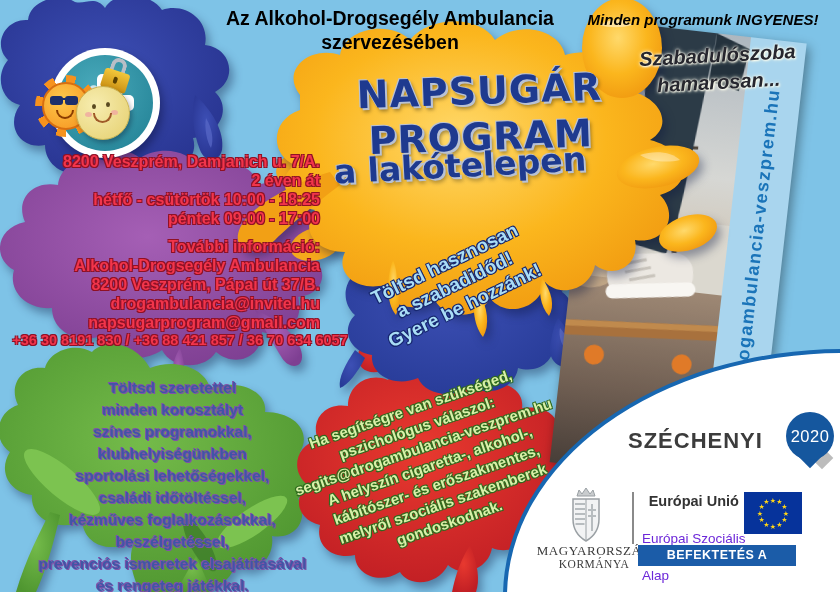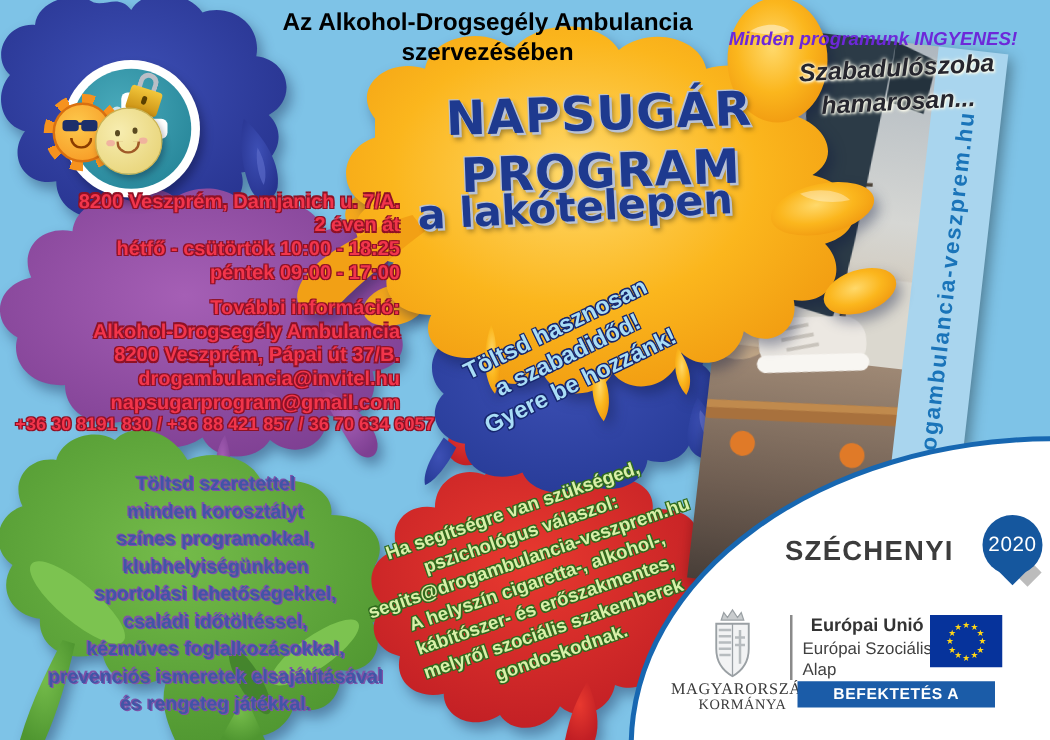--- a/index.html
+++ b/index.html
@@ -6,22 +6,22 @@
   .canvas{position:relative;width:840px;height:592px;overflow:hidden;
           background:#7EC3E7;font-family:"Liberation Sans",sans-serif;}
   .abs{position:absolute;}
   svg{display:block;}
   .splat-layer{position:absolute;left:0;top:0;pointer-events:none;}
   .shadowed{filter:drop-shadow(4px 6px 5px rgba(10,20,60,.38));}
 
   
   .header-org{left:215px;top:6px;width:350px;text-align:center;
     font:bold 19.5px/24px "Liberation Sans",sans-serif;color:#000000;}
-  .free-notice{left:583px;top:23px;width:240px;
-    font:bold italic 15px/18px "Liberation Sans",sans-serif;color:#6d28d9;}
+  .free-notice{left:583px;top:11px;width:240px;text-align:center;
+    font:bold italic 15px/18px "Liberation Sans",sans-serif;color:#000000;}
   .title1{left:268px;top:68px;width:424px;text-align:center;
     font:bold 38px/46px "DejaVu Sans",sans-serif;color:#1E3A8F;
     transform:rotate(-2deg);letter-spacing:1px;
     text-shadow:2px 2px 0 #b9c2d4,-1px -1px 0 #b9c2d4,3px 4px 4px rgba(0,0,0,.35);}
   .title2{left:330px;top:146px;width:260px;text-align:center;
     font:bold 33px/40px "DejaVu Sans",sans-serif;color:#1E3A8F;
     transform:rotate(-3deg);
     text-shadow:2px 2px 0 #b9c2d4,-1px -1px 0 #b9c2d4,3px 4px 4px rgba(0,0,0,.35);}
   .contact-block{left:20px;top:152px;width:300px;text-align:right;
     font:bold 16px/19px "Liberation Sans",sans-serif;color:#F2354B;
@@ -92,21 +92,21 @@
   .pin-ball{position:absolute;left:2px;top:0;width:48px;height:48px;border-radius:50%;background:#15579E;}
   .pin-year{position:absolute;left:2px;top:0;width:48px;text-align:center;
     font:normal 16.5px/48px "Liberation Sans",sans-serif;color:#fff;letter-spacing:.5px;}
   .gov-text{left:534px;top:544px;width:120px;text-align:center;
     font-family:"Liberation Serif",serif;color:#3a3a3a;}
   .gov-line1{font-size:13px;line-height:14px;letter-spacing:.5px;}
   .gov-line2{font-size:11.5px;line-height:13px;letter-spacing:.5px;}
   .divider{left:632px;top:492px;width:2px;height:52px;background:#8a8a8a;}
   .eu-text{left:642px;top:493px;white-space:nowrap;color:#333;}
   .eu-line1{font:bold 14.5px/17px "Liberation Sans",sans-serif;text-align:center;}
-  .eu-line2,.eu-line3{font:normal 13.5px/17px "Liberation Sans",sans-serif;color:#404040;}
+  .eu-line2,.eu-line3{font:normal 13.5px/17px "Liberation Sans",sans-serif;color:#6d28d9;margin-top:20px;}
   .eu-flag{left:744px;top:492px;}
   .invest-bar{left:638px;top:545px;width:158px;height:21px;background:#1B5CA8;
     text-align:center;font:bold 12.5px/21px "Liberation Sans",sans-serif;color:#fff;letter-spacing:.5px;}
 </style>
 </head>
 <body>
 
 <div class="canvas">
 
   <svg class="splat-layer shadowed" width="840" height="592" viewBox="0 0 840 592">
@@ -324,20 +324,21 @@
   </div>
 
   <div class="abs welcome">
     <div>Töltsd szeretettel</div>
     <div>minden korosztályt</div>
     <div>színes programokkal,</div>
     <div>klubhelyiségünkben</div>
     <div>sportolási lehetőségekkel,</div>
     <div>családi időtöltéssel,</div>
     <div>kézműves foglalkozásokkal,</div>
+    <div>beszélgetéssel,</div>
     <div>prevenciós ismeretek elsajátításával</div>
     <div>és rengeteg játékkal.</div>
   </div>
 
   <div class="abs help">
     <div>Ha segítségre van szükséged,</div>
     <div>pszichológus válaszol:</div>
     <div>segits@drogambulancia-veszprem.hu</div>
     <div>A helyszín cigaretta-, alkohol-,</div>
     <div>kábítószer- és erőszakmentes,</div>

